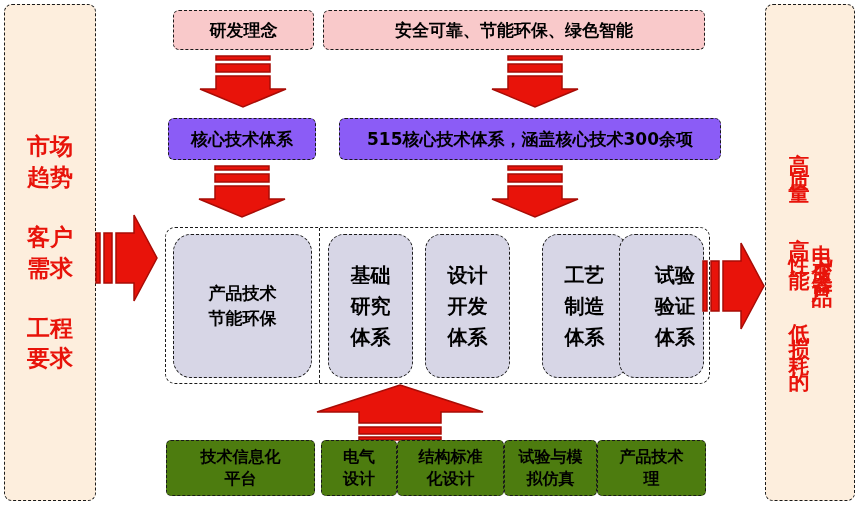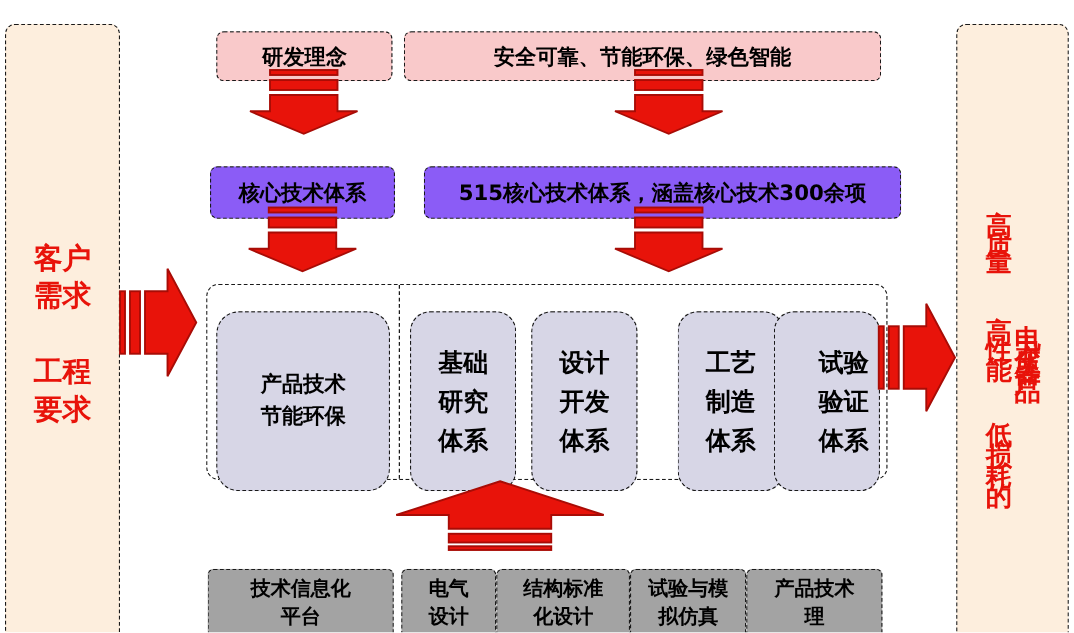--- a/index.html
+++ b/index.html
@@ -7,21 +7,20 @@
   body { font-family:"DejaVu Sans","Liberation Sans",sans-serif; }
 
   .stage { position:relative; width:859px; height:506px; background:#ffffff; overflow:hidden; }
 
   .box {
     position:absolute;
     border:1.6px dashed #1a1a1a;
     display:flex; align-items:center; justify-content:center;
     text-align:center; font-weight:700; color:#000;
     white-space:pre-line;
-    margin-top:15px;
   }
 
   
   .panel { background:#fdeedd; border-radius:8px; }
   .left-panel { left:4px; top:4px; width:92px; height:497px;
     flex-direction:column; gap:30px; color:#e8130a; font-size:23px; line-height:1.32; }
   .right-panel { left:765px; top:4px; width:90px; height:497px;
     flex-direction:row; align-items:stretch; justify-content:center; gap:2px; padding:10px 0; }
   .vtext { writing-mode:vertical-rl; text-orientation:upright;
     color:#e8130a; font-weight:700; font-size:21px; line-height:1; }
@@ -40,39 +39,41 @@
   .container { left:165px; top:227px; width:545px; height:157px;
     border:1.6px dashed #1a1a1a; border-radius:10px; position:absolute; background:transparent; }
   .divider { position:absolute; left:153px; top:0; bottom:0; width:0;
     border-left:1.6px dashed #1a1a1a; }
   .lav { background:#d7d6e6; border-radius:18px; }
   .main-box { left:7px; top:6px; width:139px; height:144px; font-size:17px; line-height:1.5; }
   .pillar   { top:6px; width:85px; height:144px; font-size:20px; line-height:1.55; border-radius:16px; }
   .p1 { left:162px; } .p2 { left:259px; } .p3 { left:376px; } .p4 { left:453px;padding-left:27px; }
 
   
-  .cream { background:#a3a3a3; border-radius:5px; font-size:16px; line-height:1.4;font-family:Liberation Mono, monospace; }
+  .cream { background:#4d7c0f; border-radius:5px; font-size:16px; line-height:1.4; }
   .platform { left:166px; top:440px; width:149px; height:56px; }
   .m1 { left:321px; top:440px; width:76px;  height:56px; }
   .m2 { left:397px; top:440px; width:107px; height:56px; }
   .m3 { left:504px; top:440px; width:93px;  height:56px; }
   .m4 { left:597px; top:440px; width:109px; height:56px; }
 
   
   svg.arrow { position:absolute; overflow:visible; }
   svg.arrow rect, svg.arrow polygon {
     fill:#e8130a; stroke:#a80c06; stroke-width:1.5; stroke-linejoin:miter;
   }
 </style>
 </head>
 <body>
 
 <div class="stage">
 
   <div class="box panel left-panel">
+    <div>市场
+趋势</div>
     <div>客户
 需求</div>
     <div>工程
 要求</div>
   </div>
 
   <svg class="arrow" style="left:96px; top:210px;" width="62" height="96" viewBox="0 0 62 96">
     <rect x="0" y="23" width="4" height="50"></rect>
     <rect x="8" y="23" width="8" height="50"></rect>
     <polygon points="20,23 38,23 38,5 61,48 38,91 38,73 20,73"></polygon>

